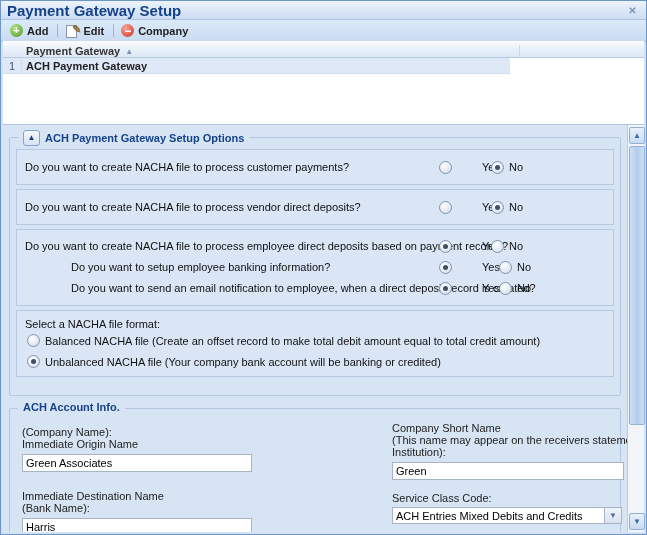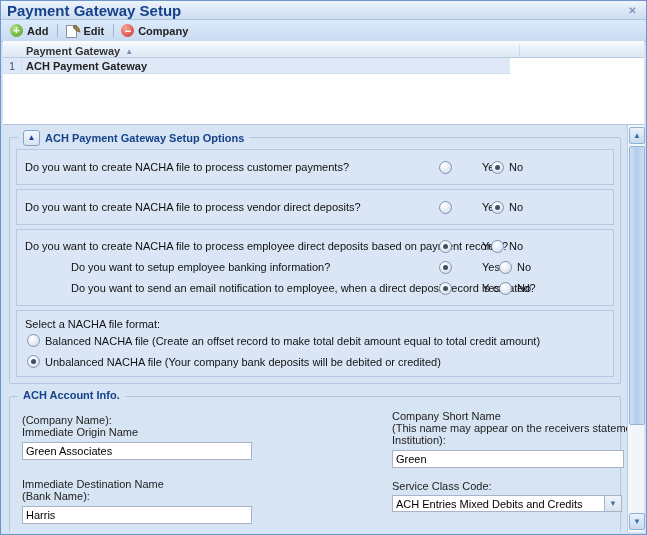--- a/index.html
+++ b/index.html
@@ -187,29 +187,29 @@
                 <span class="radio on"></span>
                 <span class="rlab">Yes</span>
               </span>
             <span class="ncol2" style="left:437px;">
                 <span class="radio"></span>
                 <span class="rlab">No</span>
               </span>
           </div>
         </div>
 
-        <div class="qbox" style="margin-bottom:0;">
+        <div class="qbox" style="margin-bottom:12px;">
           <div class="nacha-label">Select a NACHA file format:</div>
           <div class="nacha-opt">
             <span class="radio"></span>
             <span class="rlab">Balanced NACHA file (Create an offset record to make total debit amount equal to total credit amount)</span>
           </div>
           <div class="nacha-opt">
             <span class="radio on"></span>
-            <span class="rlab">Unbalanced NACHA file (Your company bank deposits will be debited or credited)</span>
+            <span class="rlab">Unbalanced NACHA file (Your company bank account will be banking or credited)</span>
           </div>
         </div>
       </div>
 
       <div class="fieldset" style="height:210px;padding-bottom:0;">
         <div class="legend">
           <span>ACH Account Info.</span>
         </div>
         <div class="acc-body">
 

